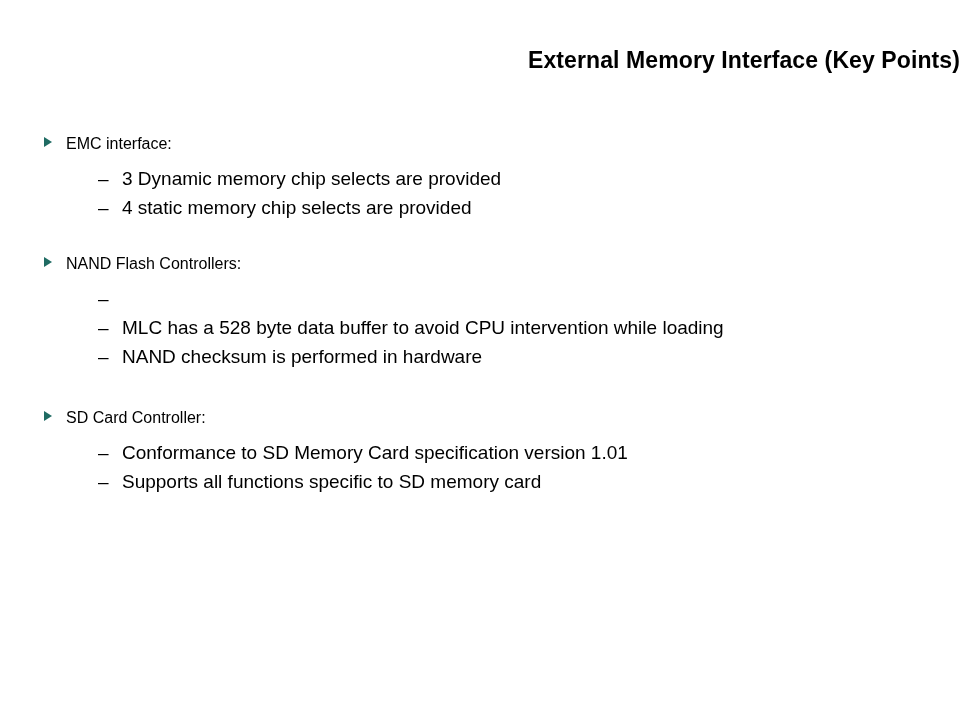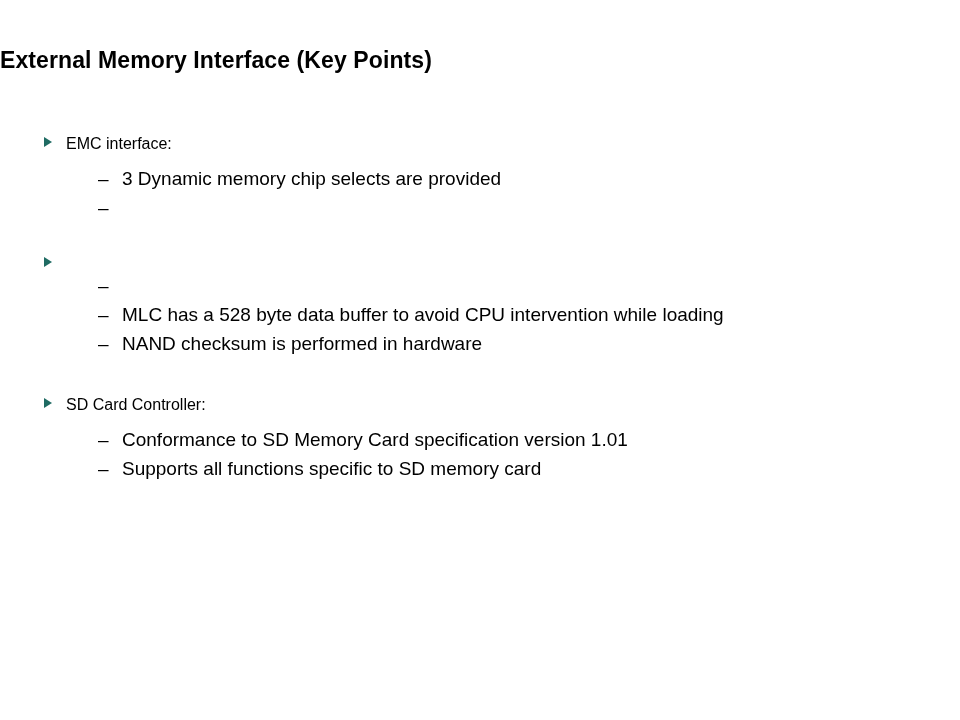--- a/index.html
+++ b/index.html
@@ -23,21 +23,21 @@
     background: #ffffff;
     box-sizing: border-box;
   }
 
   
   .slide-title {
     position: absolute;
     left: 0;
     top: 46px;
     width: 960px;
-    text-align: left;
+    text-align: right;
     font-size: 23px;
     font-weight: bold;
     letter-spacing: 0.1px;
     color: #000000;
     line-height: 28px;
     white-space: nowrap;
   }
 
   
   .body-area {
@@ -127,29 +127,33 @@
       </div>
       <div class="sublist">
         <div class="lvl2">
           <span class="dash">–</span>
           <span class="text">
             <span class="wrap1">3 Dynamic memory chip selects are provided</span>
           </span>
         </div>
         <div class="lvl2">
           <span class="dash">–</span>
+          <span class="text">
+            <span class="wrap1">4 static memory chip selects are provided</span>
+          </span>
         </div>
       </div>
     </div>
 
     <div class="group">
       <div class="lvl1">
         <span class="marker">
           <span class="tri"></span>
         </span>
+        <span class="text">NAND Flash Controllers:</span>
       </div>
       <div class="sublist">
         <div class="lvl2">
           <span class="dash">–</span>
         </div>
         <div class="lvl2">
           <span class="dash">–</span>
           <span class="text">
             <span class="wrap1">MLC has a 528 byte data buffer to avoid CPU intervention while loading</span>
           </span>

